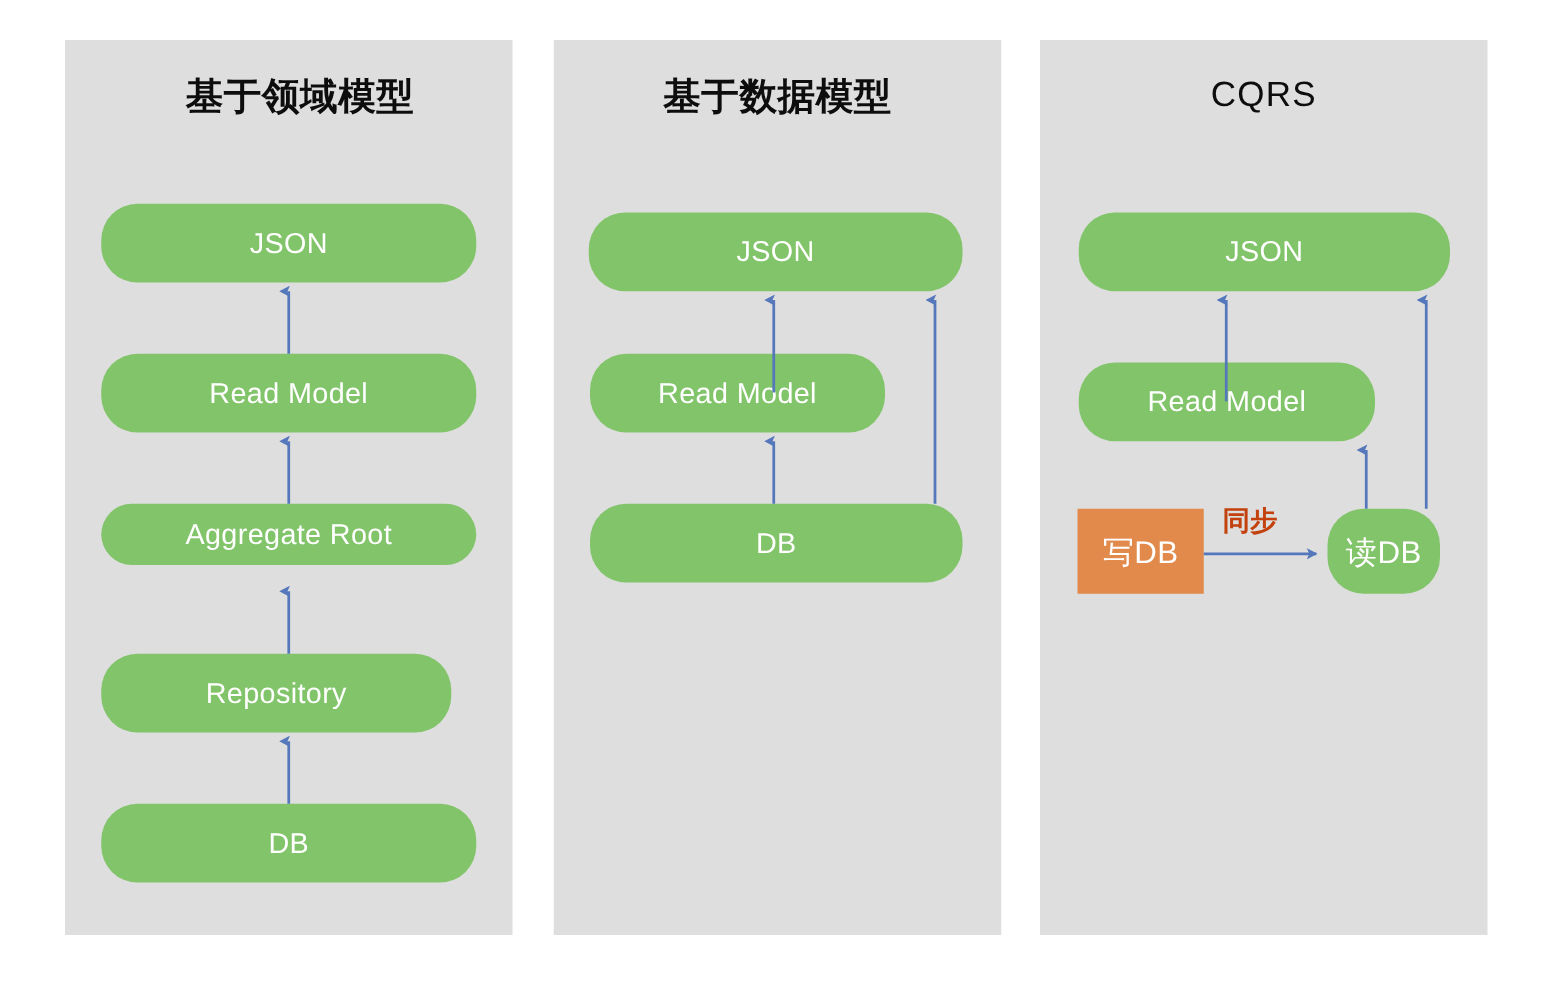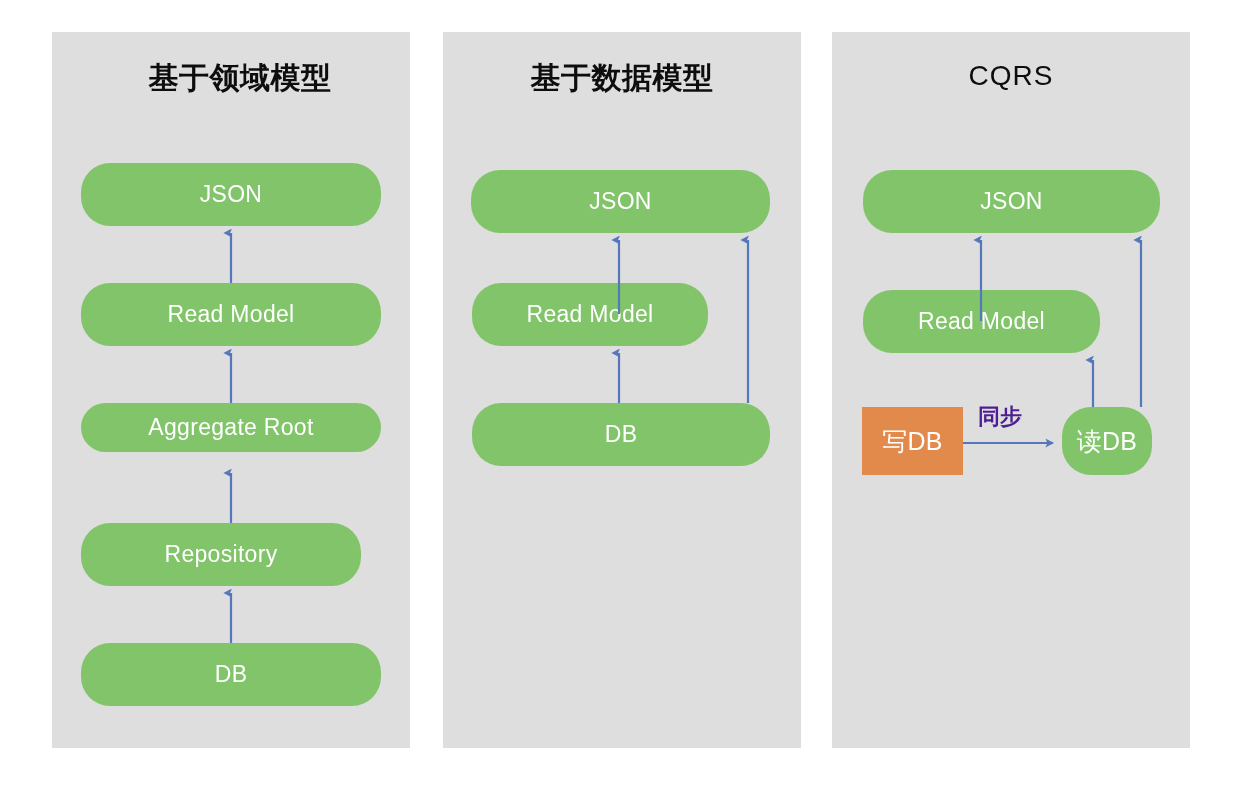--- a/index.html
+++ b/index.html
@@ -50,21 +50,21 @@
     font-weight: 400;
     letter-spacing: 0.3px;
     box-sizing: border-box;
     font-family: "Liberation Sans", "DejaVu Sans", sans-serif;
   }
   .node.green { background: #82c46a; border-radius: 29px; }
   .node.orange { background: #e28a4b; }
   .node.cjk { font-size: 25px; font-weight: 400; }
   .edge-label {
     position: absolute;
-    color: #4c1d95;
+    color: #c2410c;
     font-size: 22px;
     font-weight: 700;
     white-space: nowrap;
     font-family: "Liberation Sans", "DejaVu Sans", sans-serif;
   }
   svg.arrows {
     position: absolute;
     left: 0;
     top: 0;
     width: 1240px;

